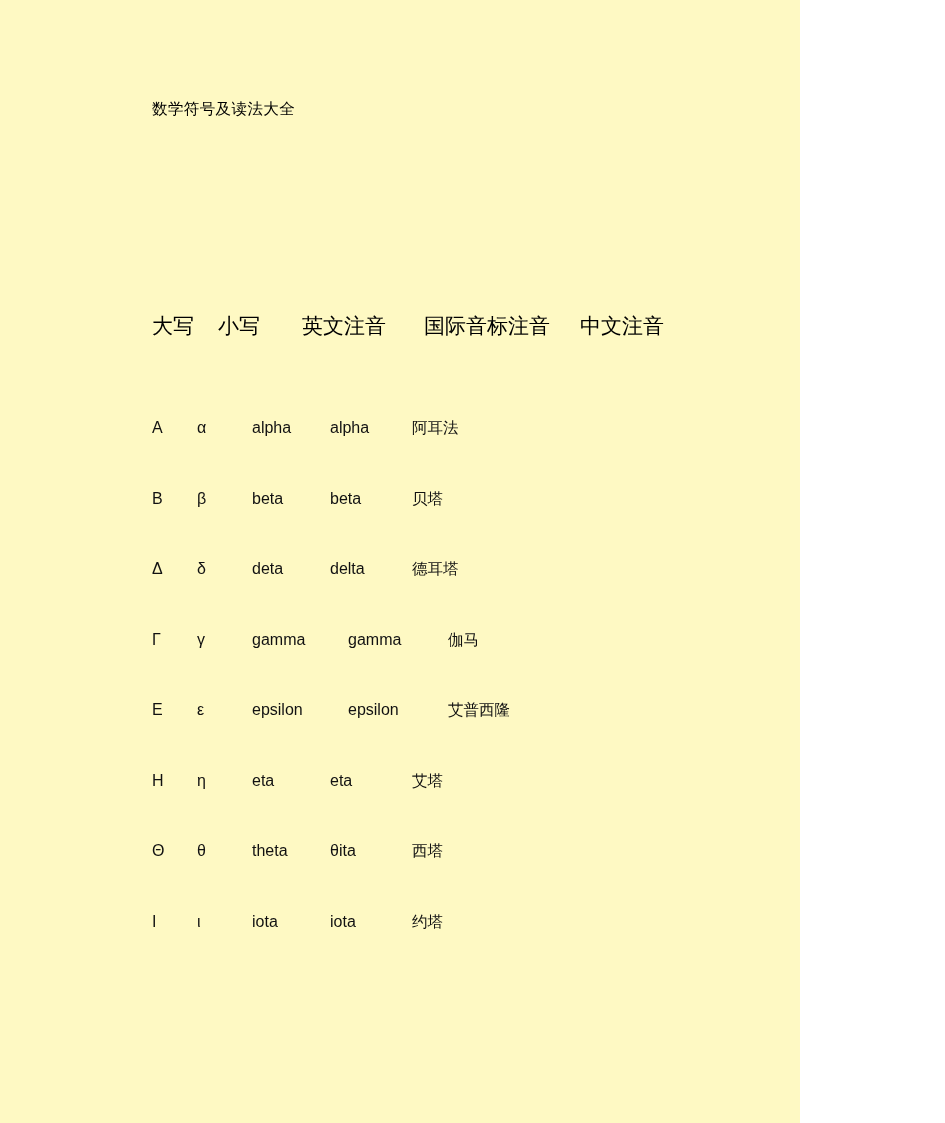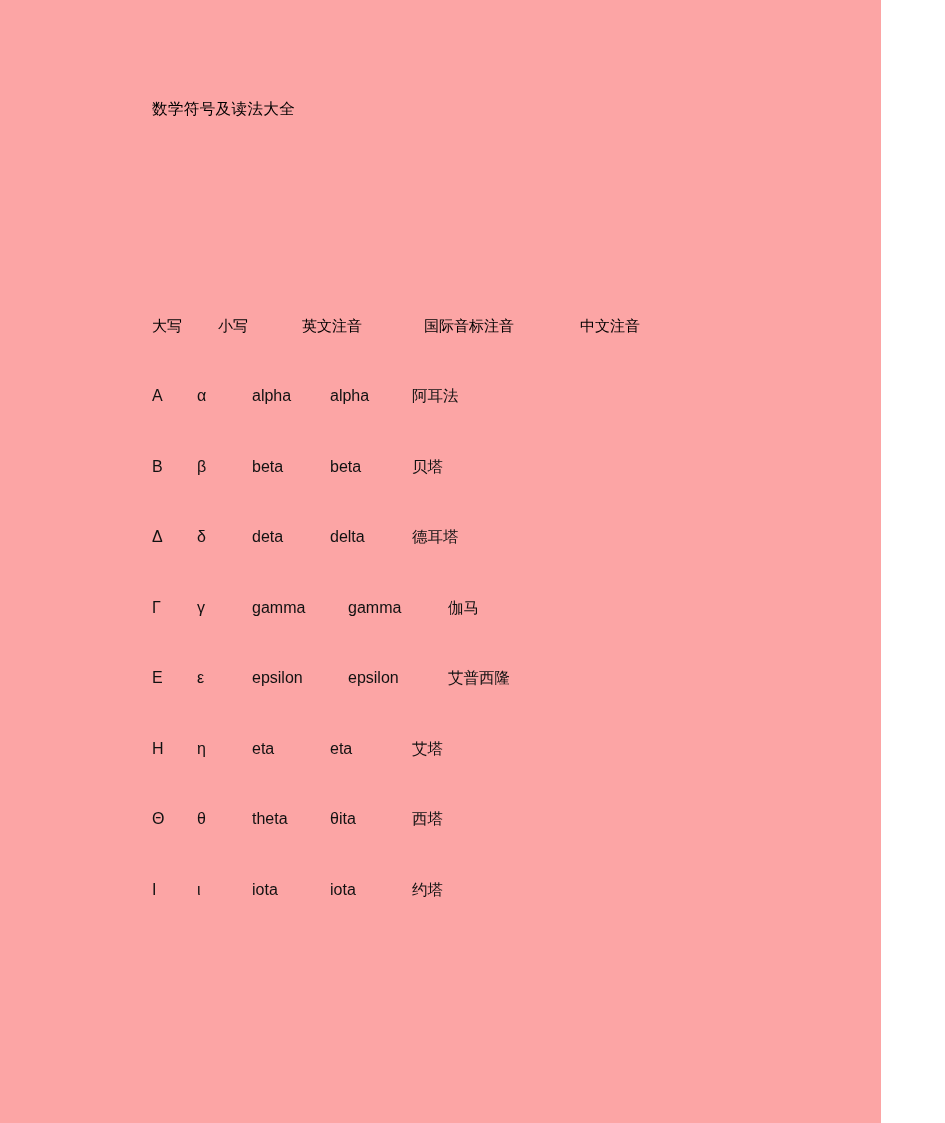--- a/index.html
+++ b/index.html
@@ -11,24 +11,24 @@
   body {
     width: 945px;
     height: 1123px;
     position: relative;
     font-family: "Liberation Sans", "DejaVu Sans", sans-serif;
     color: #1a1a1a;
     -webkit-font-smoothing: antialiased;
   }
   .page {
     position: relative;
-    width: 881px;
+    width: 800px;
     height: 1123px;
     box-sizing: border-box;
-    background: #fca5a5;
+    background: #fef9c3;
     overflow: hidden;
   }
 
   
   .doc-title {
     position: absolute;
     left: 152px;
     top: 98px;
     font-size: 15.5px;
     line-height: 22px;
@@ -58,21 +58,21 @@
   }
 
   
   .table-area {
     position: absolute;
     left: 152px;
     top: 314px;
     width: 740px;
   }
   .col-header {
-    font-size: 15px;
+    font-size: 21px;
     line-height: 24px;
     color: #000000;
     white-space: nowrap;
     margin-bottom: 46px;
   }
   .col-header .h-cell { display: inline-block; }
   .col-header .h-cell.c0 { width: 66px; }
   .col-header .h-cell.c1 { width: 84px; }
   .col-header .h-cell.c2 { width: 122px; }
   .col-header .h-cell.c3 { width: 156px; }
@@ -87,21 +87,21 @@
     height: 70.5px;
   }
   .letter-row .cell {
     display: inline-block;
     vertical-align: baseline;
   }
   .letter-row .cell.upper  { width: 45px; }
   .letter-row .cell.lower  { width: 55px; }
   .letter-row .cell.eng    { width: 78px; }
   .letter-row .cell.ipa    { width: 82px; }
-  .letter-row .cell.cn     { width: auto; font-size: 15.5px; }
+  .letter-row .cell.cn     { width: auto; font-size: 15.5px; margin-top: 32px; }
 
   
   .letter-row.wide .cell.eng { width: 96px; }
   .letter-row.wide .cell.ipa { width: 100px; }
 </style>
 </head>
 <body>
 
 <div class="page">
 

